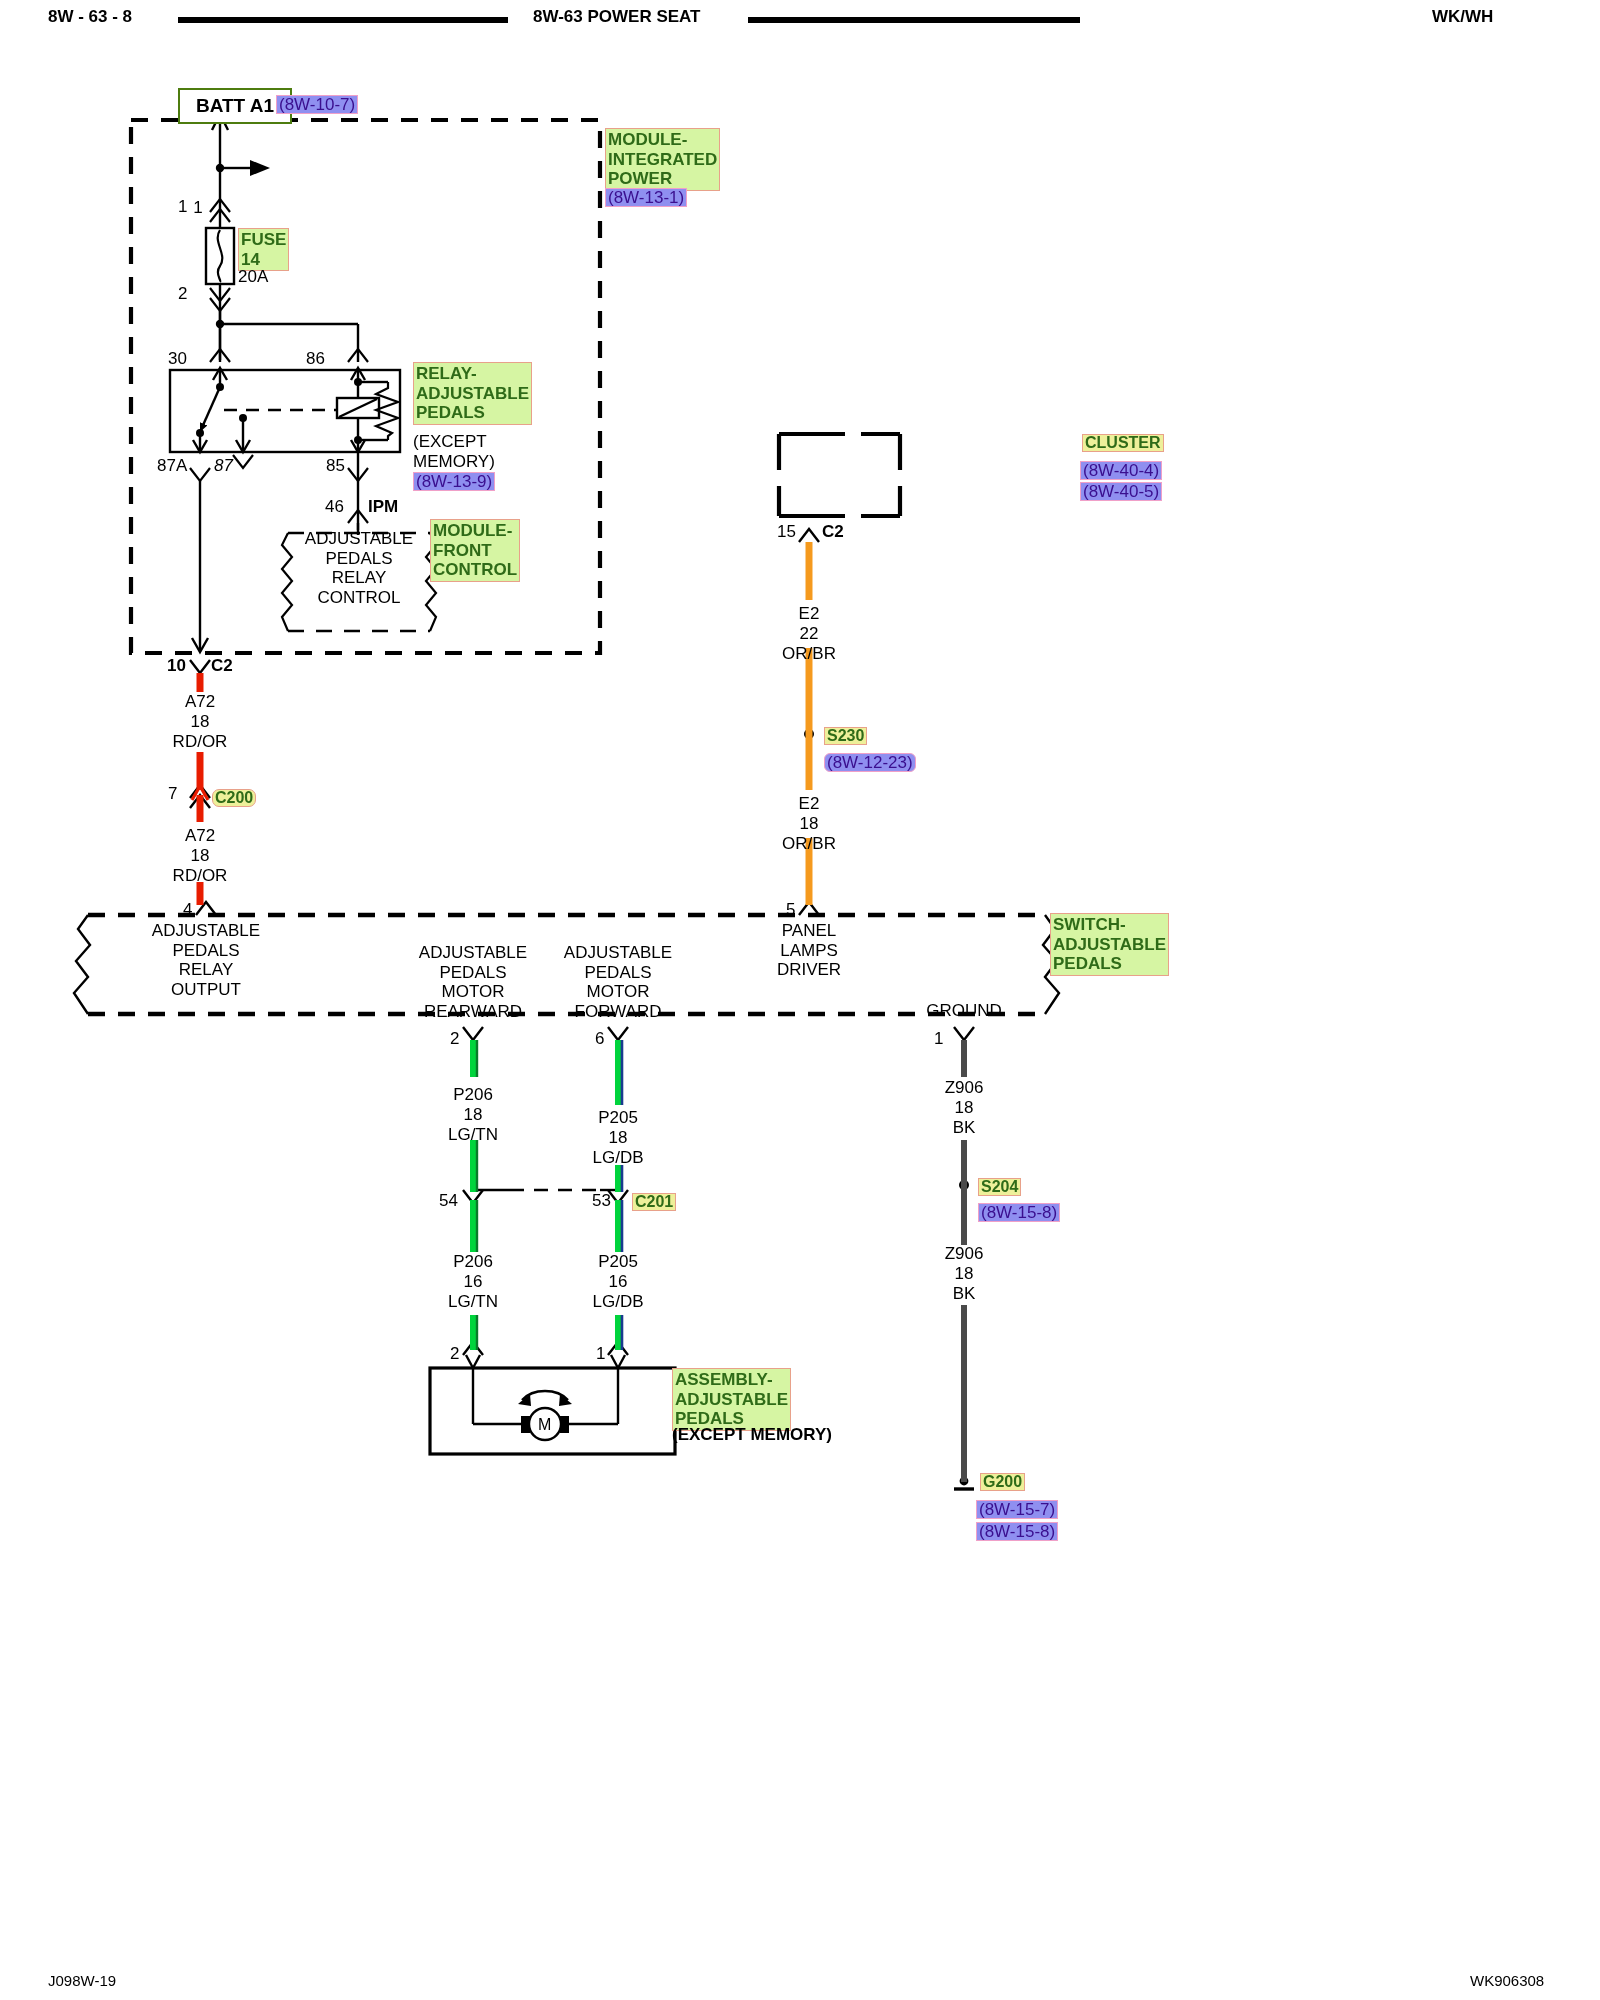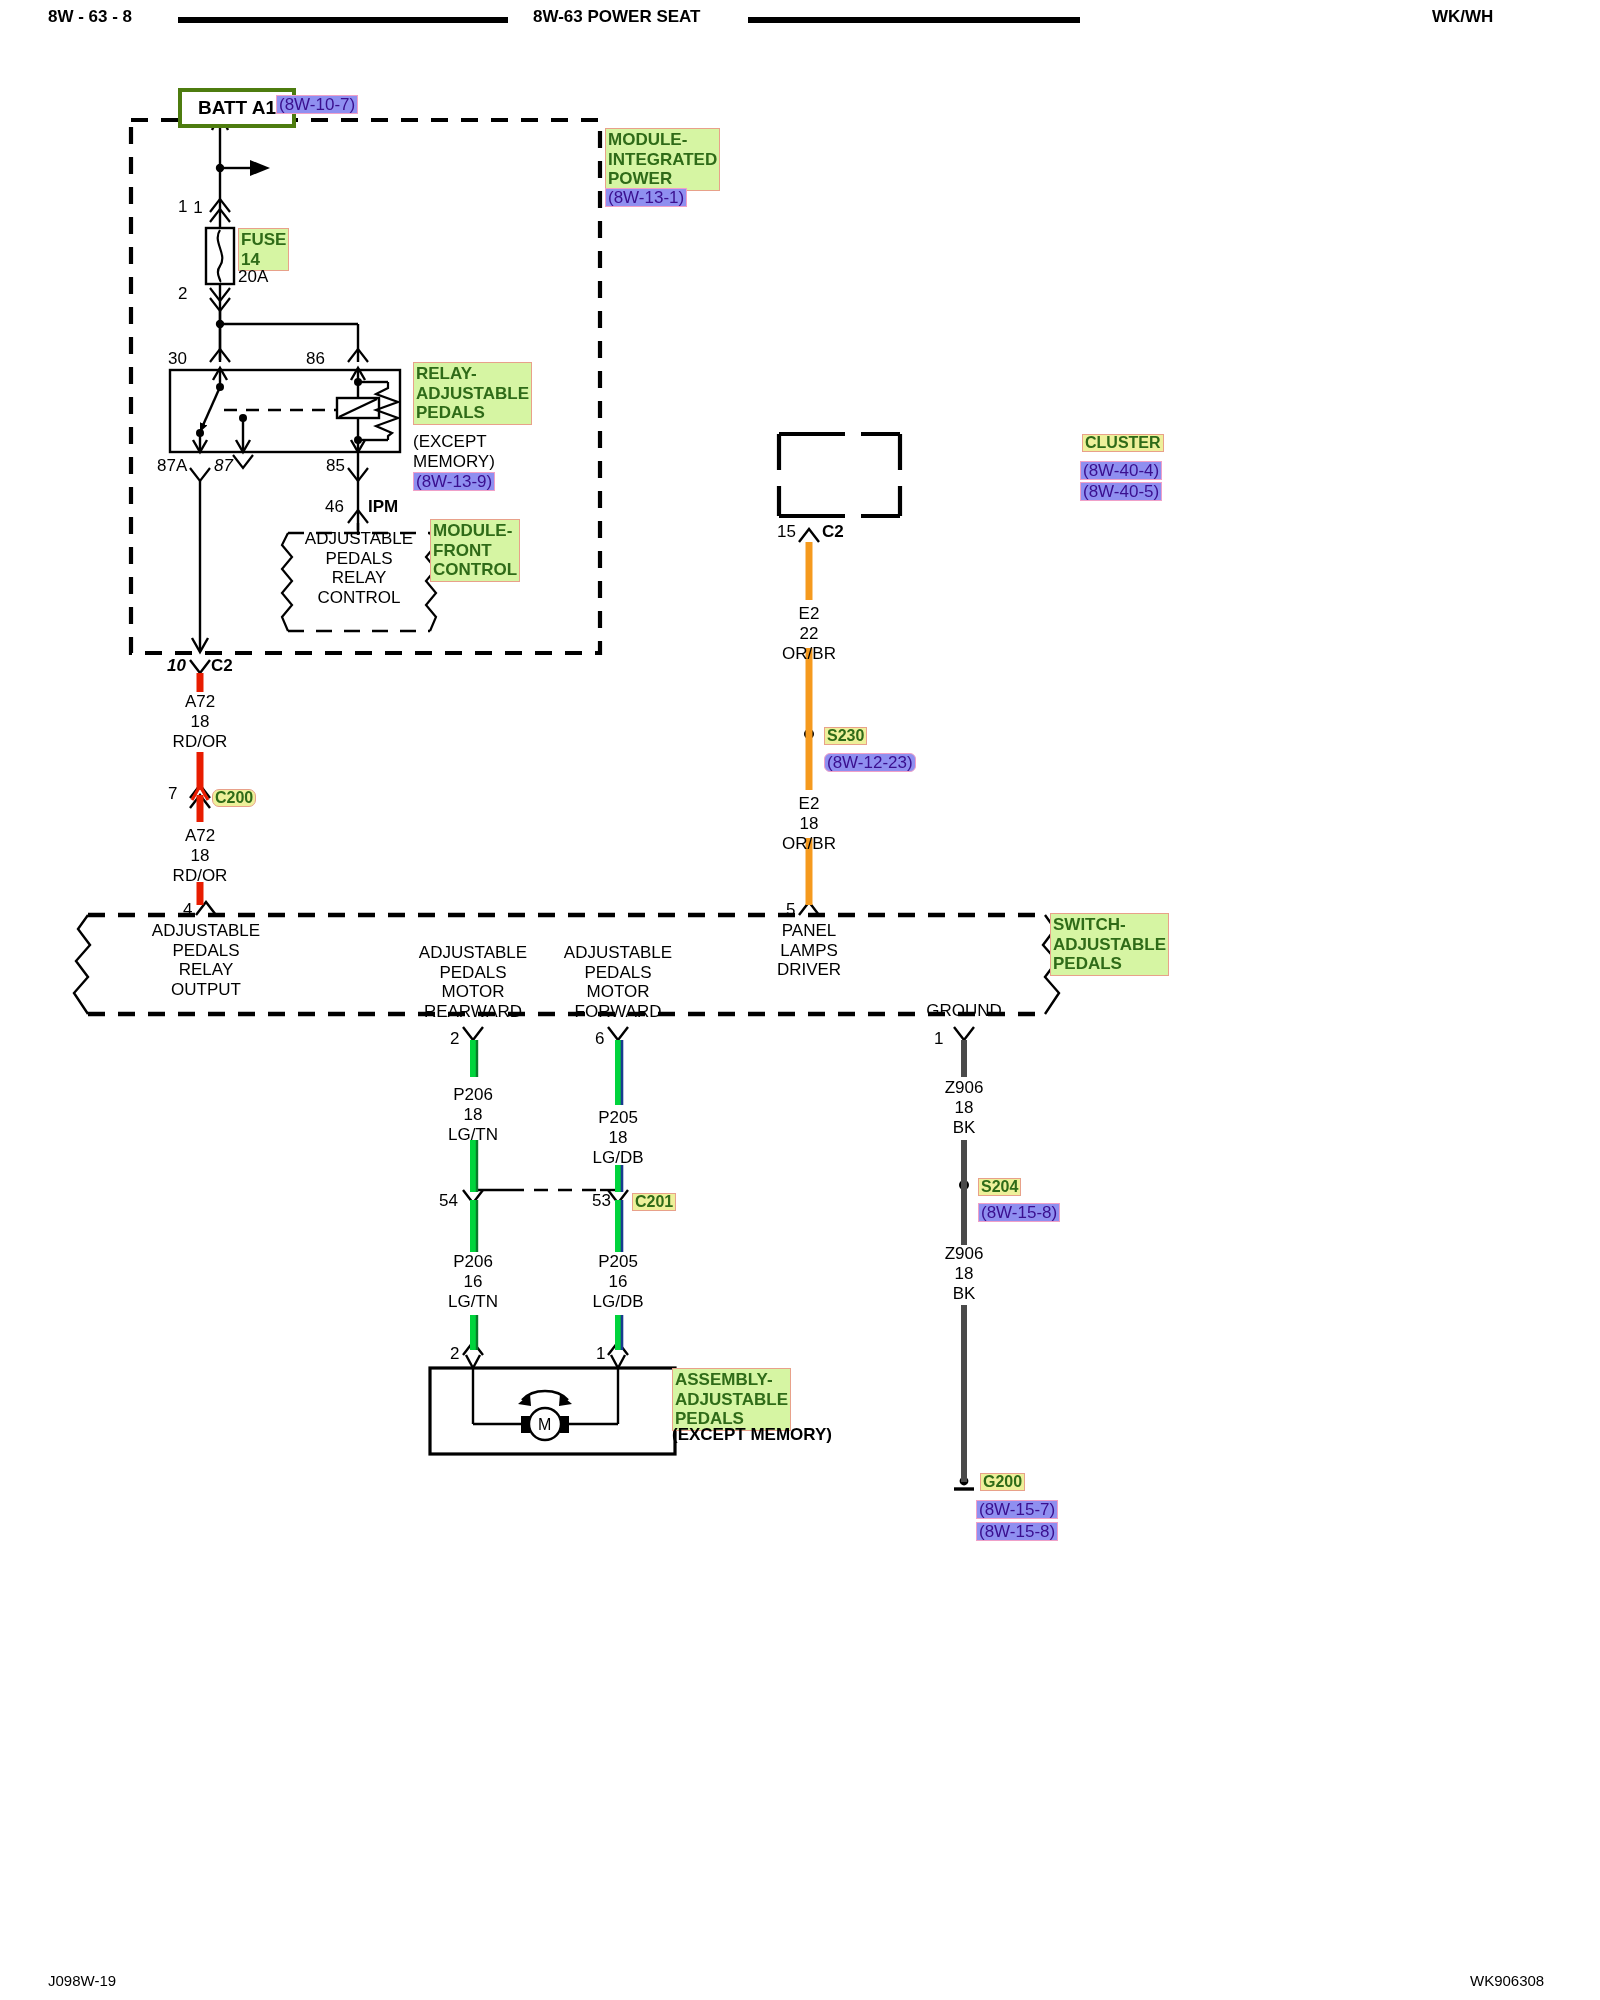--- a/index.html
+++ b/index.html
@@ -13,21 +13,21 @@
   .hdr{position:absolute;white-space:pre;font-weight:bold;font-size:17px;}
   .foot{position:absolute;white-space:pre;font-size:15px;}
   .hl-ref{background:#8f8ff0;color:#3a0f8f;padding:0px 2px;
           border:1px solid #f0a0c8;font-weight:normal;}
   .hl-conn{background:#eef09a;color:#2f6b18;border:1px solid #e8a18a;
            padding:0px 2px;font-weight:bold;font-size:16px;}
   .hl-box{position:absolute;background:#d6f5a3;border:1px solid #e8a18a;
           color:#2f6b18;font-weight:bold;font-size:17px;line-height:19.5px;
           padding:1px 2px;white-space:pre;}
   .plainlbl{position:absolute;white-space:pre;font-size:17px;line-height:19.5px;}
-  .battbox{position:absolute;border:4px solid #4d7c0f;background:#fff;
+  .battbox{position:absolute;border:2px solid #4d7c0f;background:#fff;
            font-weight:bold;font-size:19px;display:flex;align-items:center;
            justify-content:center;}
 </style>
 </head>
 <body>
 
 <div class="pg">
 
   <div class="hdr" style="left:48px;top:7px;">8W - 63 - 8</div>
   <div class="hdr" style="left:533px;top:7px;">8W-63 POWER SEAT</div>
@@ -253,21 +253,21 @@
 
   <div class="plainlbl" style="left:359px;top:529px;text-align:center;
        transform:translateX(-50%);">ADJUSTABLE
 PEDALS
 RELAY
 CONTROL</div>
   <div class="hl-box" style="left:430px;top:519px;">MODULE-
 FRONT
 CONTROL</div>
 
-  <div class="t bold" style="left:167px;top:657px;font-style:italic;">10</div>
+  <div class="t bold" style="left:167px;top:657px;">10</div>
   <div class="t bold" style="left:211px;top:657px;">C2</div>
 
   <div class="tc" style="left:200px;top:693px;">A72</div>
   <div class="tc" style="left:200px;top:713px;">18</div>
   <div class="tc" style="left:200px;top:733px;">RD/OR</div>
 
   <div class="t" style="left:168px;top:785px;">7</div>
   <div class="t hl-conn" style="left:212px;top:789px;border-radius:7px;">C200</div>
 
   <div class="tc" style="left:200px;top:827px;">A72</div>

